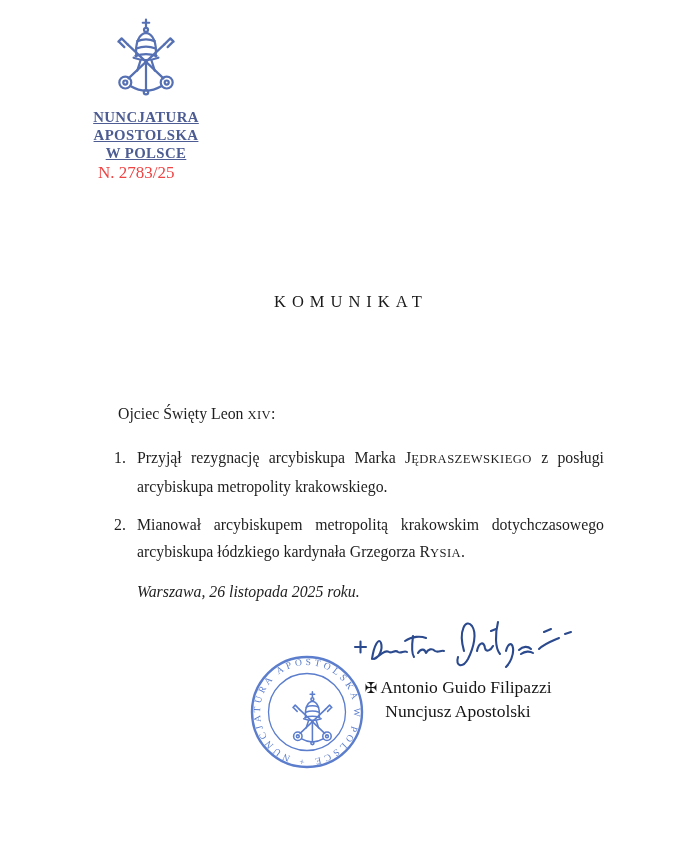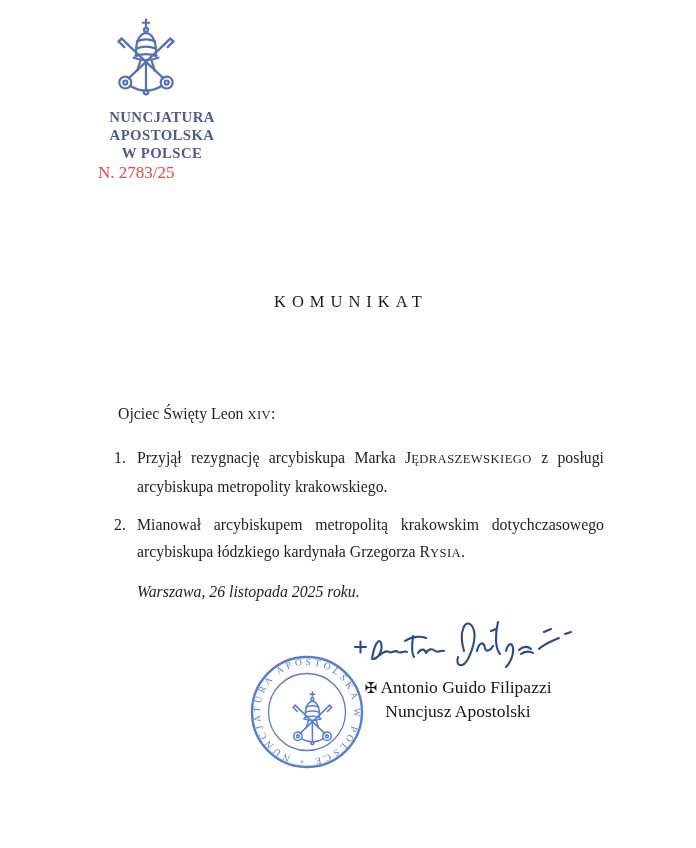--- a/index.html
+++ b/index.html
@@ -13,25 +13,25 @@
     overflow:hidden;
   }
 
   
   .emblem-top {
     position:absolute; left:100px; top:16px;
     width:92px; height:88px;
     color:var(--emblem-blue, #5570b3);
   }
   .org {
-    position:absolute; left:61px; top:108px; width:202px;
+    position:absolute; left:45px; top:108px; width:202px;
     text-align:center;
     color:var(--letterhead-blue, #4d5c92);
     font-size:14.8px; line-height:18px;
-    letter-spacing:0.4px; font-weight:600;
+    letter-spacing:0.4px; font-weight:600;text-decoration:underline;
   }
   .ref {
     position:absolute; left:98px; top:163px;
     font-size:17px; color:#ef4444;
   }
 
   
   .title {
     position:absolute; left:0; top:292px; width:100%;
     text-align:center;

